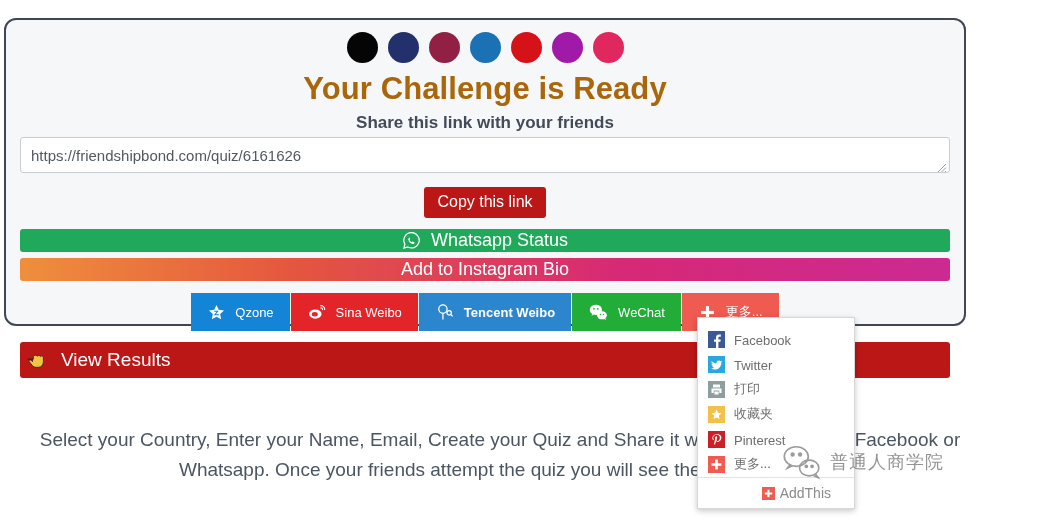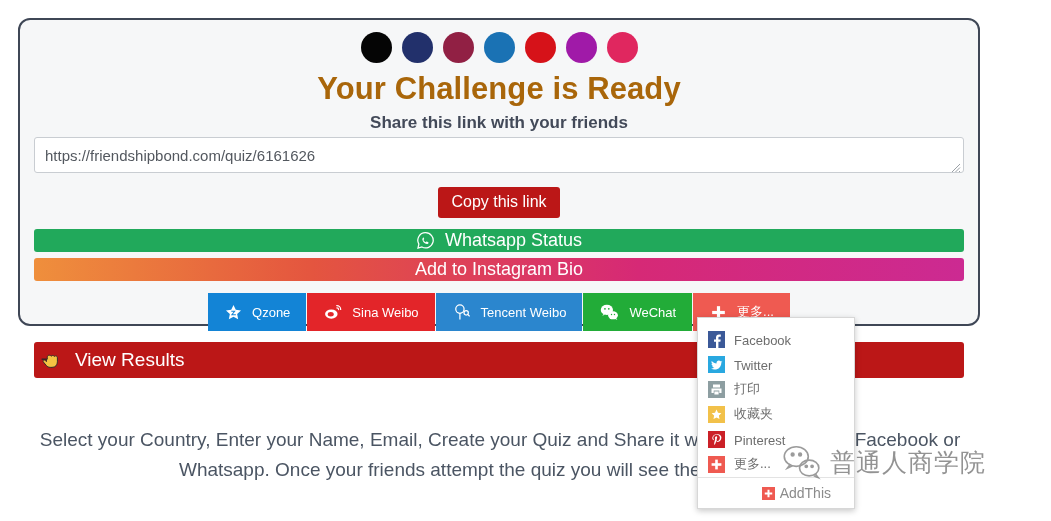--- a/index.html
+++ b/index.html
@@ -11,21 +11,21 @@
     height: 521px;
     background: #ffffff;
     font-family: "Liberation Sans", sans-serif;
     overflow: hidden;
     position: relative;
   }
 
   
   .card {
     position: absolute;
-    left: 18px;
+    left: 4px;
     top: 18px;
     width: 962px;
     height: 308px;
     background: #f6f7f8;
     border: 2px solid #3f4756;
     border-radius: 12px;
     box-sizing: border-box;
   }
 
   
@@ -143,21 +143,21 @@
     gap: 9px;
     padding: 0 16px;
     color: #ffffff;
     font-size: 13px;
     font-family: "Liberation Sans", sans-serif;
     cursor: pointer;
     white-space: nowrap;
   }
   .s-qzone   { background: #1384d6; }
   .s-sina    { background: #e32529; }
-  .s-tencent { background: #2b86ce; }
+  .s-tencent { background: #2b86ce; font-weight: bold; }
   .s-wechat  { background: #22ac38; }
   .s-more    { background: #ef5a51; }
 
   
   .view-btn {
     margin: 11px 14px 0 14px;
     height: 36px;
     background: #bb1717;
     border: none;
     border-radius: 3px;
@@ -246,21 +246,21 @@
     left: 780px;
     top: 442px;
     display: flex;
     align-items: center;
     gap: 4px;
     opacity: 0.55;
     z-index: 60;
     pointer-events: none;
   }
   .wm-text {
-    font-size: 25px;
+    font-size: 18px;
     color: #3b3b3b;
     font-family: "DejaVu Sans", sans-serif;
     letter-spacing: 1px;
   }
   .icon-svg { display: block; }
 </style>
 </head>
 <body>
 
 <div class="card">

